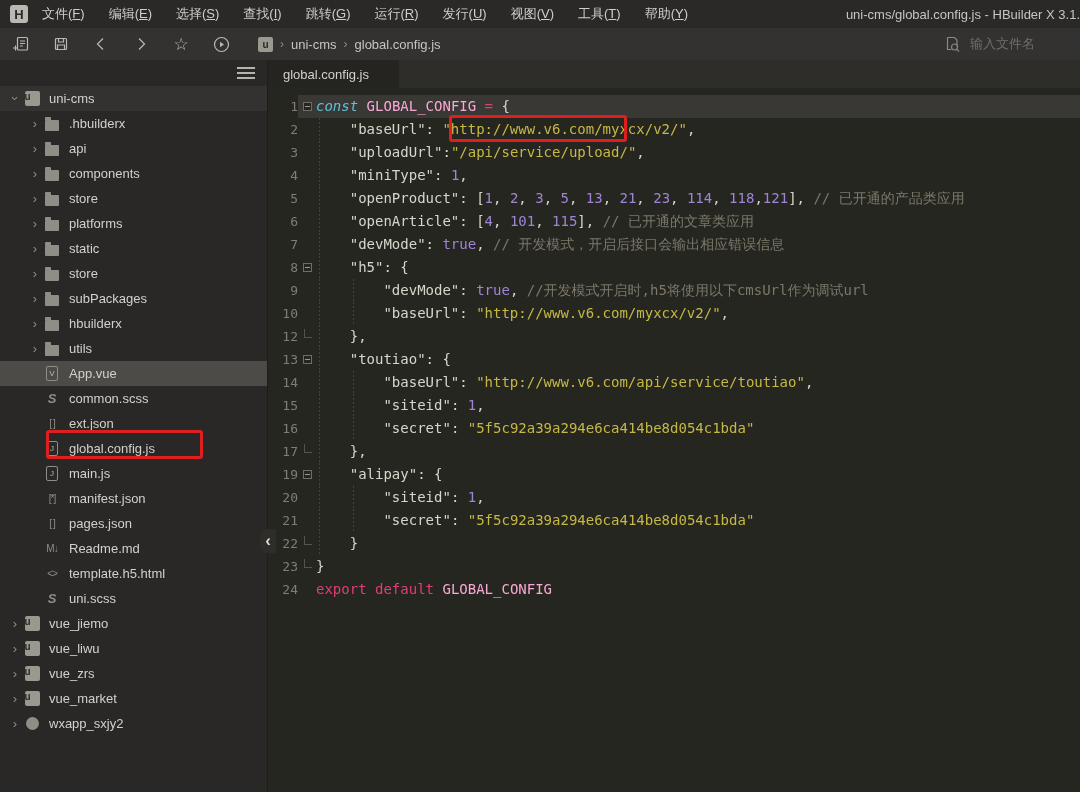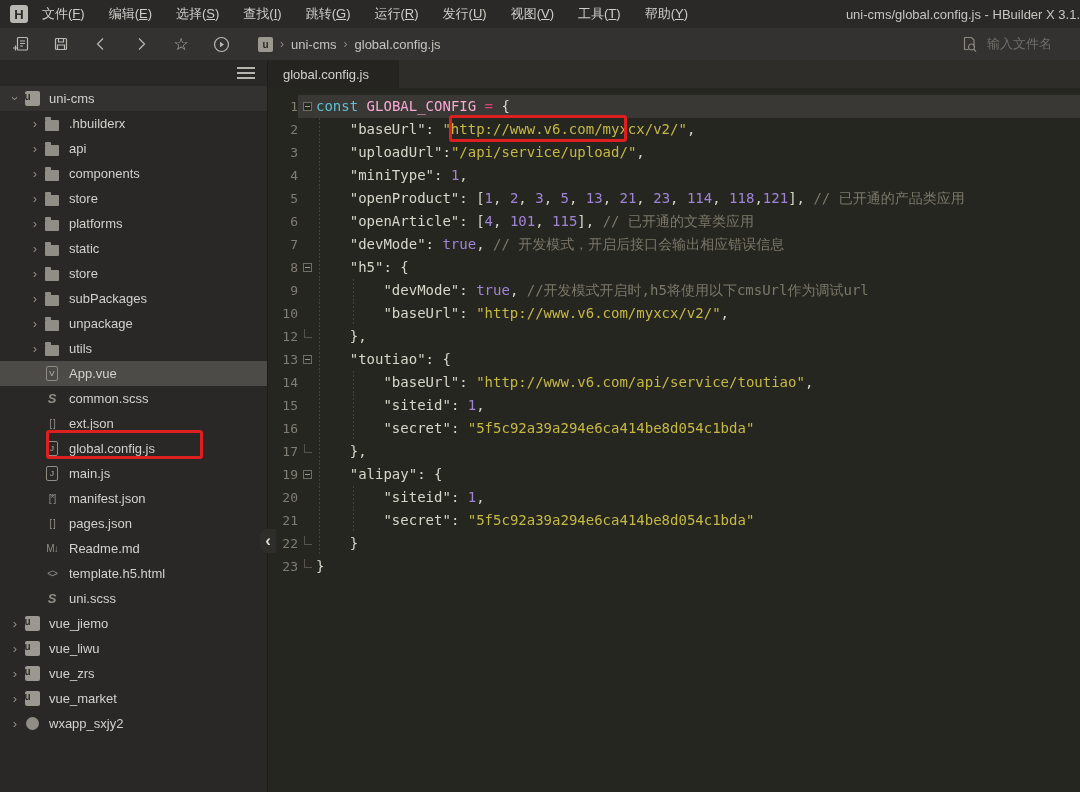--- a/index.html
+++ b/index.html
@@ -21,21 +21,21 @@
   .toolbar { height:32px; background:#343230; display:flex; align-items:center; padding-left:6px; }
   .tbtn { width:30px; height:28px; display:flex; align-items:center; justify-content:center;
           margin-right:10px; color:#b9b8b2; flex:none; }
   .tbtn svg { stroke:#b9b8b2; stroke-width:1.2; fill:none; }
   .star-glyph { font-size:17px; line-height:1; color:#b9b8b2; }
   .breadcrumb { display:flex; align-items:center; gap:7px; margin-left:12px;
                 color:#c5c4bf; font-size:13px; }
   .crumb-sep { color:#8a8880; font-size:12px; }
   .mini-proj { width:15px; height:15px; background:#9a988f; border-radius:2px; color:#2b2a27;
                font-weight:bold; font-size:10px; display:flex; align-items:center; justify-content:center; }
-  .search { margin-left:auto; margin-right:28px; display:flex; align-items:center; gap:9px;
+  .search { margin-left:auto; margin-right:45px; display:flex; align-items:center; gap:9px;
             color:#6f6e68; font-size:13px; }
   .search svg { stroke:#8a8880; stroke-width:1.2; fill:none; }
 
   
   .main { display:flex; height:732px; }
 
   
   .sidebar { width:268px; background:#292826; border-right:1px solid #1e1d1b;
              display:flex; flex-direction:column; flex:none; }
   .side-head { height:26px; display:flex; justify-content:flex-end; align-items:center; padding-right:12px; }
@@ -84,21 +84,21 @@
   .g2 .code { background-image:repeating-linear-gradient(to bottom,#45443c 0 2px,transparent 2px 4px),
                                repeating-linear-gradient(to bottom,#45443c 0 2px,transparent 2px 4px);
               background-position:3px 0,37px 0; background-size:1px 100%,1px 100%; background-repeat:no-repeat; }
 
   .tk-p  { color:#d6d6ca; }
   .tk-id { color:#f9a8d4; }
   .tk-k  { color:#d6d6ca; }
   .tk-s  { color:#c6b844; }
   .tk-n  { color:#a084d6; }
   .tk-kw { color:#e23d78; }
-  .tk-cy { color:#5fc0d8; }
+  .tk-cy { color:#5fc0d8; font-style:italic; }
   .tk-c  { color:#7b7869; }
 
   
   .ann { position:absolute; border:3px solid #dd1f1f; border-radius:3px; pointer-events:none; z-index:6; }
   #ann-editor  { left:449px; top:115px; width:178px; height:27px; }
   #ann-sidebar { left:46px;  top:430px; width:157px; height:29px; }
   .collapse-handle { position:absolute; left:260px; top:529px; z-index:5; width:16px; height:24px;
                      display:flex; align-items:center; justify-content:center;
                      color:#dcdbd6; font-size:17px; font-weight:bold; background:#2e2d2a;
                      border-radius:8px 0 0 8px; }
@@ -243,21 +243,21 @@
           <span class="ic">
             <span class="ic-folder"></span>
           </span>
           <span class="rowlabel">subPackages</span>
         </div>
         <div class="row d1">
           <span class="chev">›</span>
           <span class="ic">
             <span class="ic-folder"></span>
           </span>
-          <span class="rowlabel">unpackage</span>
+          <span class="rowlabel">hbuilderx</span>
         </div>
         <div class="row d1">
           <span class="chev">›</span>
           <span class="ic">
             <span class="ic-folder"></span>
           </span>
           <span class="rowlabel">utils</span>
         </div>
         <div class="row d1 sel">
           <span class="chev"></span>
@@ -386,20 +386,21 @@
         <div class="cl g1"><span class="ln">13</span><span class="fold"><span class="fo"></span></span><span class="code"><span class="tk-p">    </span><span class="tk-k">"toutiao"</span><span class="tk-p">: {</span></span></div>
         <div class="cl g2"><span class="ln">14</span><span class="fold"></span><span class="code"><span class="tk-p">        </span><span class="tk-k">"baseUrl"</span><span class="tk-p">: </span><span class="tk-s">"http://www.v6.com/api/service/toutiao"</span><span class="tk-p">,</span></span></div>
         <div class="cl g2"><span class="ln">15</span><span class="fold"></span><span class="code"><span class="tk-p">        </span><span class="tk-k">"siteid"</span><span class="tk-p">: </span><span class="tk-n">1</span><span class="tk-p">,</span></span></div>
         <div class="cl g2"><span class="ln">16</span><span class="fold"></span><span class="code"><span class="tk-p">        </span><span class="tk-k">"secret"</span><span class="tk-p">: </span><span class="tk-s">"5f5c92a39a294e6ca414be8d054c1bda"</span></span></div>
         <div class="cl g1"><span class="ln">17</span><span class="fold"><span class="fe"></span></span><span class="code"><span class="tk-p">    },</span></span></div>
         <div class="cl g1"><span class="ln">19</span><span class="fold"><span class="fo"></span></span><span class="code"><span class="tk-p">    </span><span class="tk-k">"alipay"</span><span class="tk-p">: {</span></span></div>
         <div class="cl g2"><span class="ln">20</span><span class="fold"></span><span class="code"><span class="tk-p">        </span><span class="tk-k">"siteid"</span><span class="tk-p">: </span><span class="tk-n">1</span><span class="tk-p">,</span></span></div>
         <div class="cl g2"><span class="ln">21</span><span class="fold"></span><span class="code"><span class="tk-p">        </span><span class="tk-k">"secret"</span><span class="tk-p">: </span><span class="tk-s">"5f5c92a39a294e6ca414be8d054c1bda"</span></span></div>
         <div class="cl g1"><span class="ln">22</span><span class="fold"><span class="fe"></span></span><span class="code"><span class="tk-p">    }</span></span></div>
         <div class="cl"><span class="ln">23</span><span class="fold"><span class="fe"></span></span><span class="code"><span class="tk-p">}</span></span></div>
+        <div class="cl"><span class="ln">24</span><span class="fold"></span><span class="code"><span class="tk-kw">export</span><span class="tk-p"> </span><span class="tk-kw">default</span><span class="tk-p"> </span><span class="tk-id">GLOBAL_CONFIG</span></span></div>
       </div>
   </div>
 </div>
 
 <div class="ann" id="ann-editor"></div>
 <div class="ann" id="ann-sidebar"></div>
 <div class="collapse-handle">
   <span>‹</span>
 </div>
 

